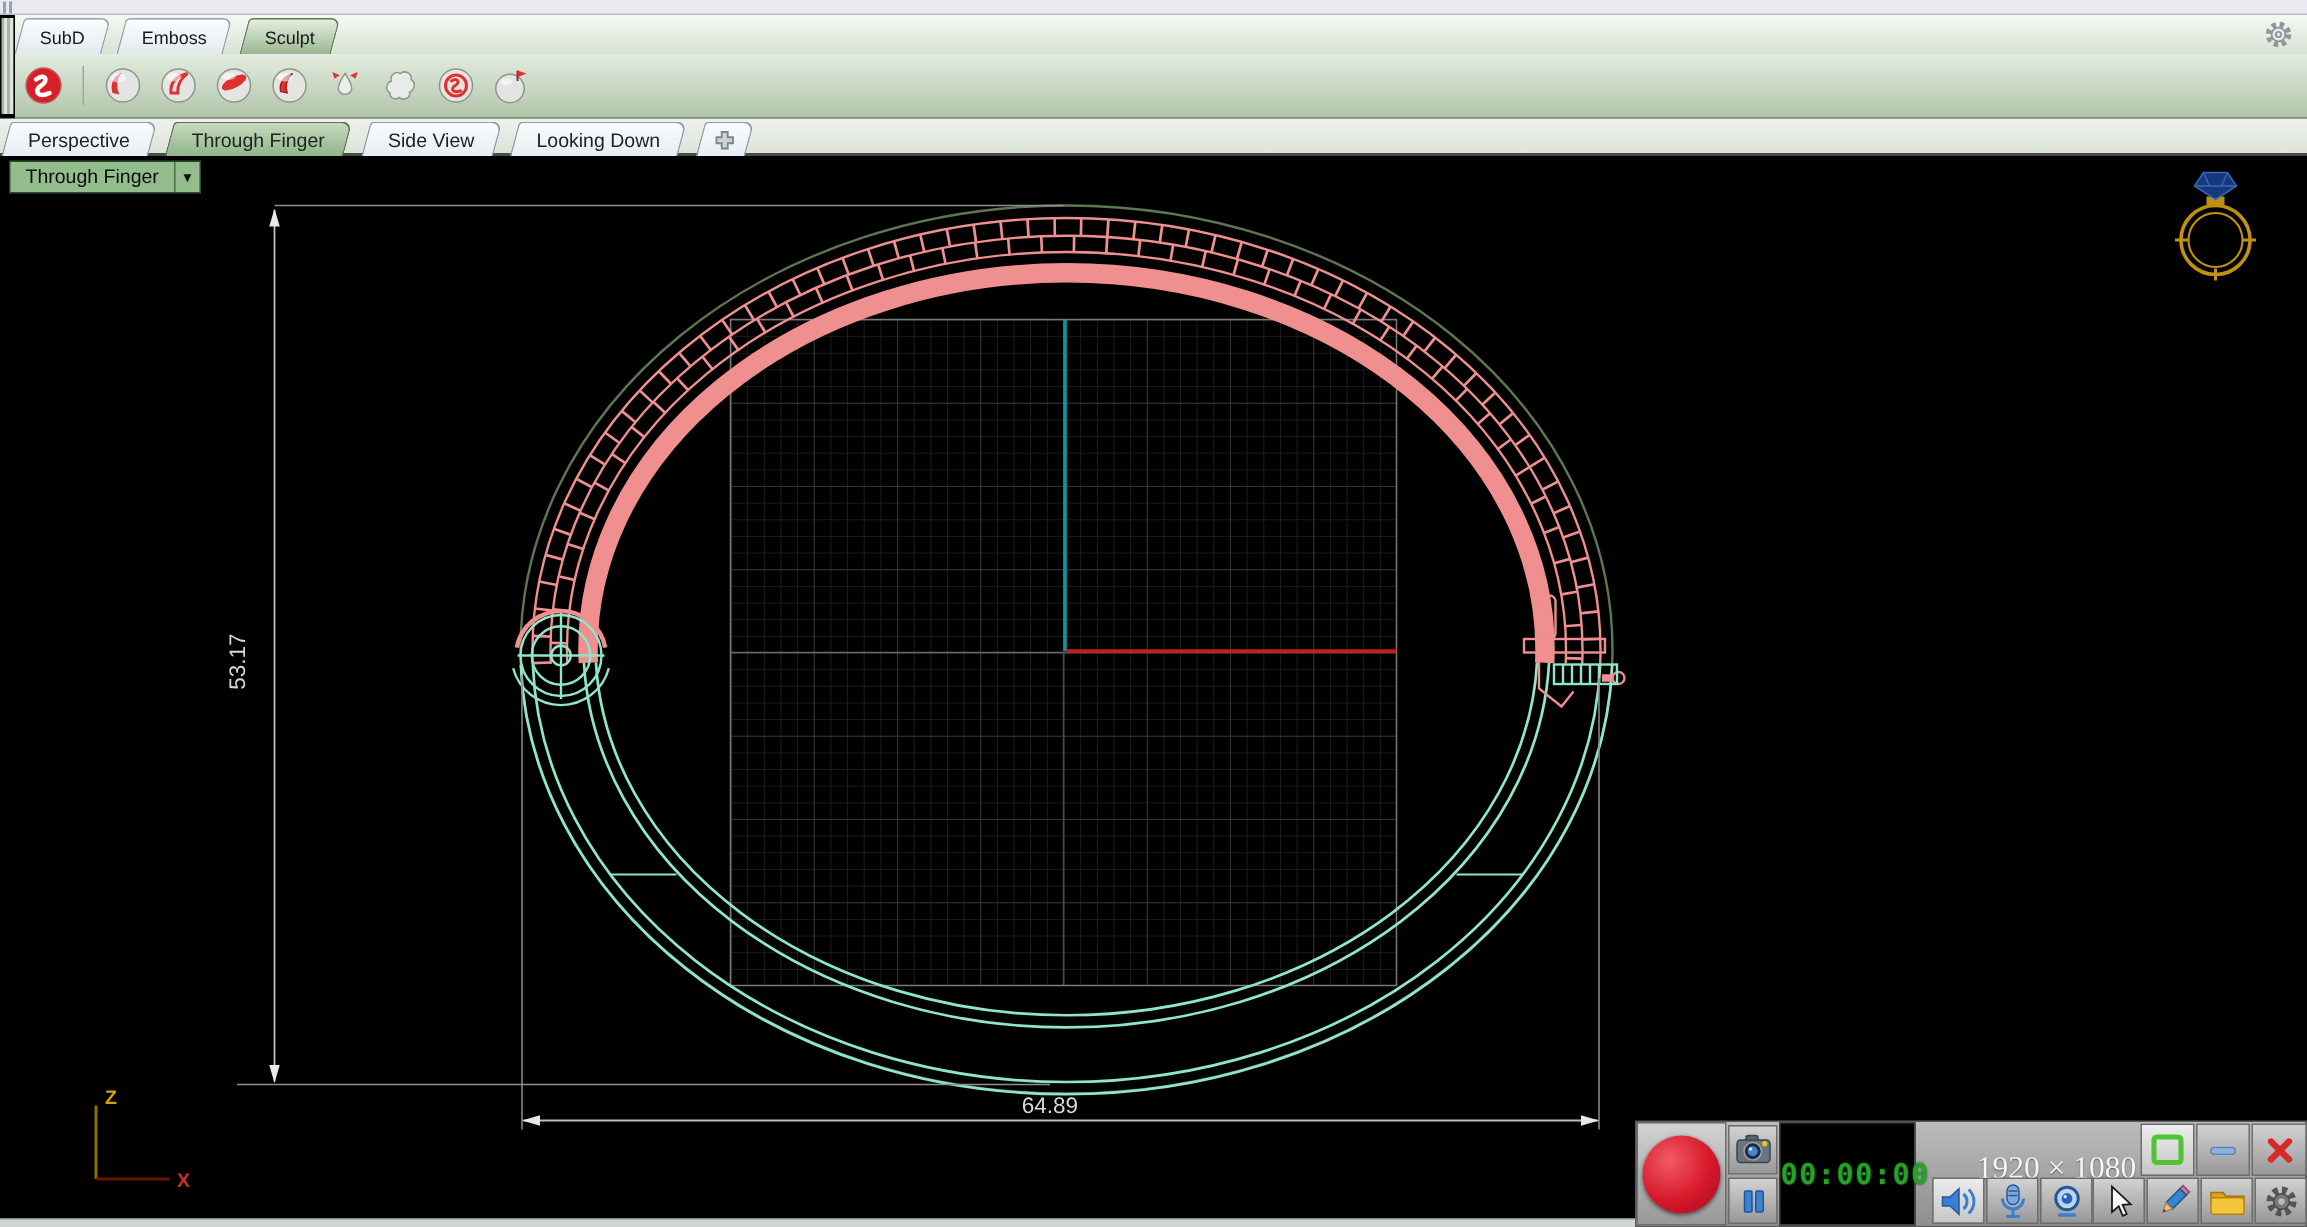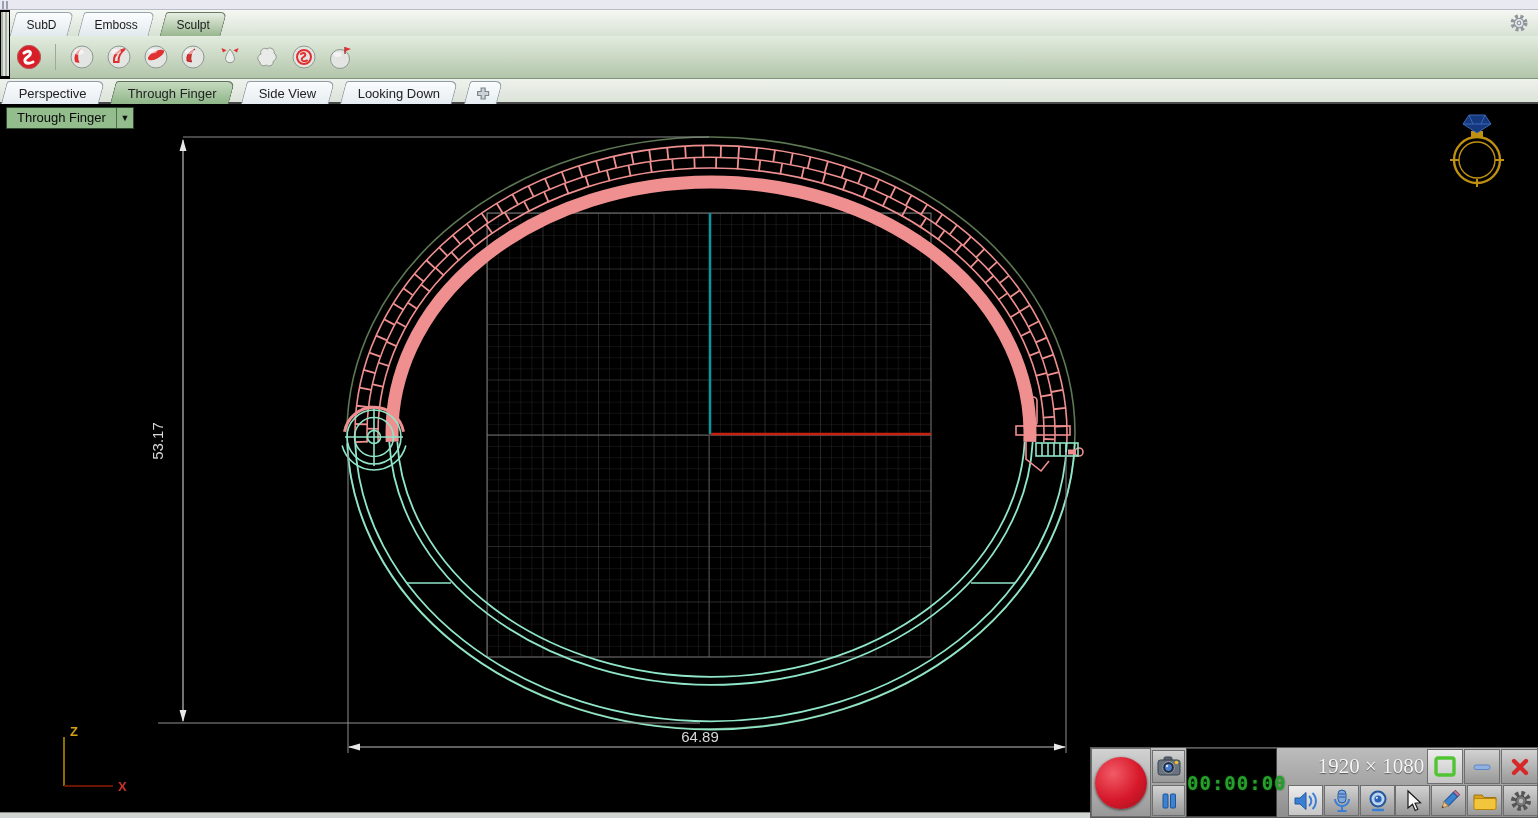--- a/index.html
+++ b/index.html
@@ -59,21 +59,21 @@
   .rec-btn{left:0;top:0;width:60px;height:69px;}
   .rec-circle{width:52px;height:52px;border-radius:50%;
     background:radial-gradient(circle at 35% 32%,#f25a66,#d6182a 55%,#9e0f1c);
     box-shadow:0 1px 3px rgba(0,0,0,.6);}
   .cam-btn{left:61px;top:2px;width:33px;height:33px;}
   .pause-btn{left:61px;top:37px;width:33px;height:31px;}
   .timer{left:95px;top:0;width:91px;height:69px;background:#000;border:1px solid #444;
          display:flex;align-items:center;justify-content:flex-start;}
   .timer span{font-family:"DejaVu Sans Mono",monospace;font-weight:bold;font-size:19px;
               color:#27a02b;letter-spacing:1px;text-shadow:0 0 2px #0e5c12;}
-  .res-label{left:197px;top:0;width:166px;height:36px;border:none;}
+  .res-label{left:197px;top:12px;width:166px;height:36px;border:none;}
   .res-label span{font-family:"Liberation Serif",serif;font-size:21px;color:#f6f6f6;
                   text-shadow:0 1px 1px #555;}
   .sq-btn{left:336px;top:1px;width:36px;height:35px;}
   .min-btn{left:373px;top:1px;width:36px;height:35px;}
   .close-btn{left:410px;top:1px;width:37px;height:35px;}
   .r2{top:37px;height:31px;width:35px;}
 </style>
 </head>
 <body>
 

